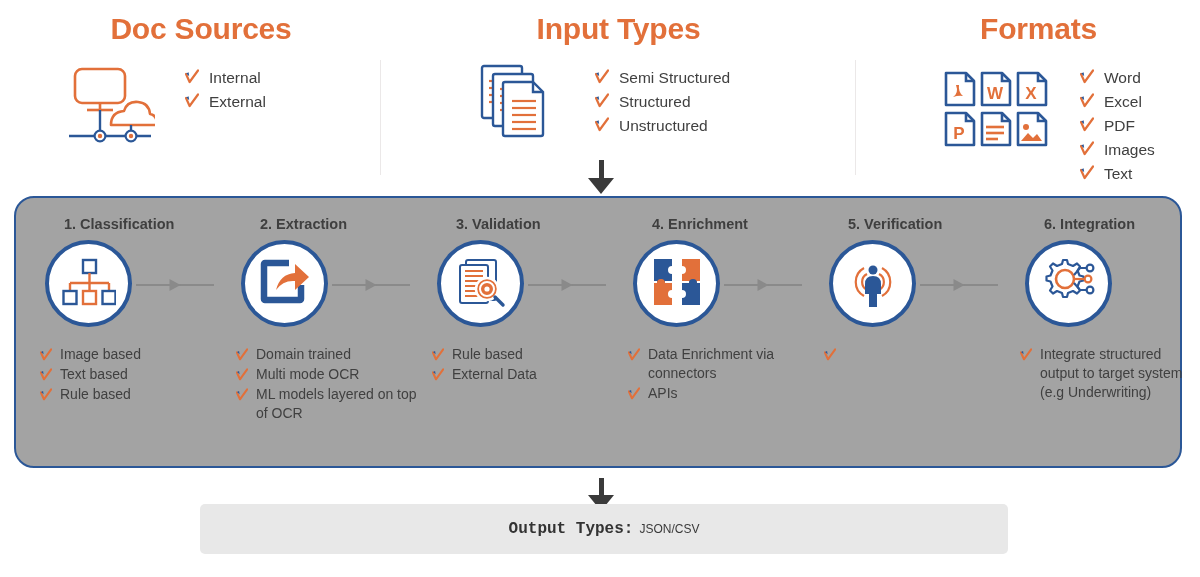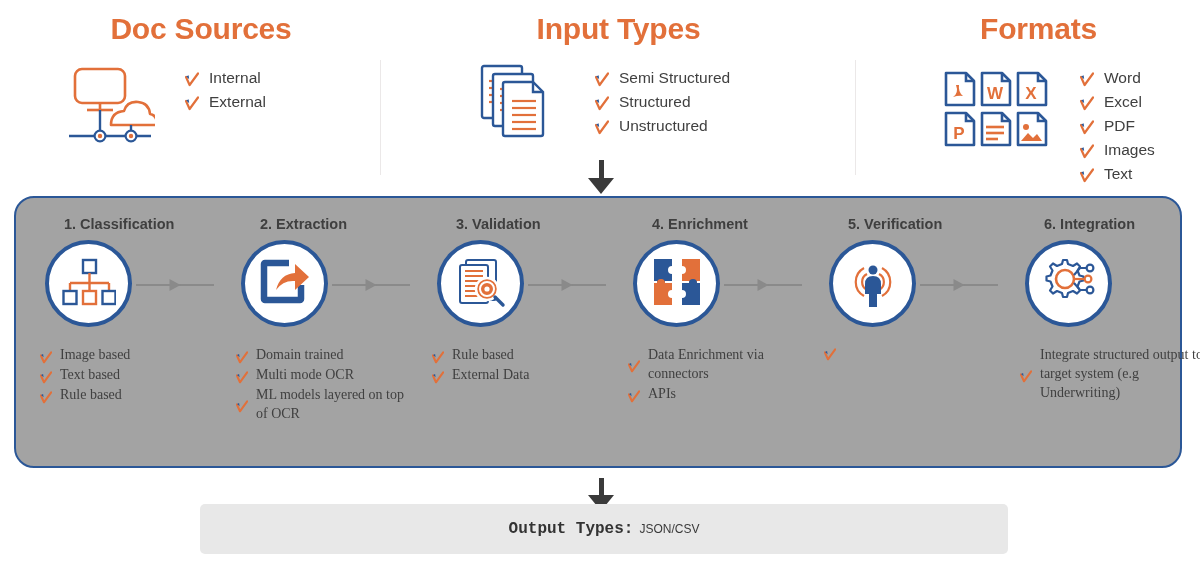--- a/index.html
+++ b/index.html
@@ -68,21 +68,21 @@
     flex: 0 0 auto;
   }
   .hdr-list {
     flex: 0 0 auto;
     padding-top: 4px;
   }
 
   
   .ck-item {
     display: flex;
-    align-items: center;
+    align-items: flex-start;
     margin-bottom: 3px;
     line-height: 21px;
   }
   .ck-item .ck {
     flex: 0 0 auto;
     width: 14px;
     height: 16px;
     margin-right: 10px;
     position: relative;
     top: 2px;
@@ -157,21 +157,21 @@
     position: relative;
     display: flex;
     align-items: center;
     justify-content: center;
     z-index: 2;
   }
   .step-list {
     margin-top: 18px;
     margin-left: 2px;
   }
-  .step-list .ck-item { margin-bottom: 1px; line-height: 19px; font-family: Liberation Serif, serif; }
+  .step-list .ck-item { margin-bottom: 1px; line-height: 19px; }
   .step-list .ck-item .lbl { font-size: 14px; white-space: normal; }
   .step-list .ck-item .ck { width: 12px; height: 14px; margin-right: 8px; top: 2px; }
 
   
   .connector {
     position: absolute;
     top: 81px;
     height: 12px;
     z-index: 1;
   }

